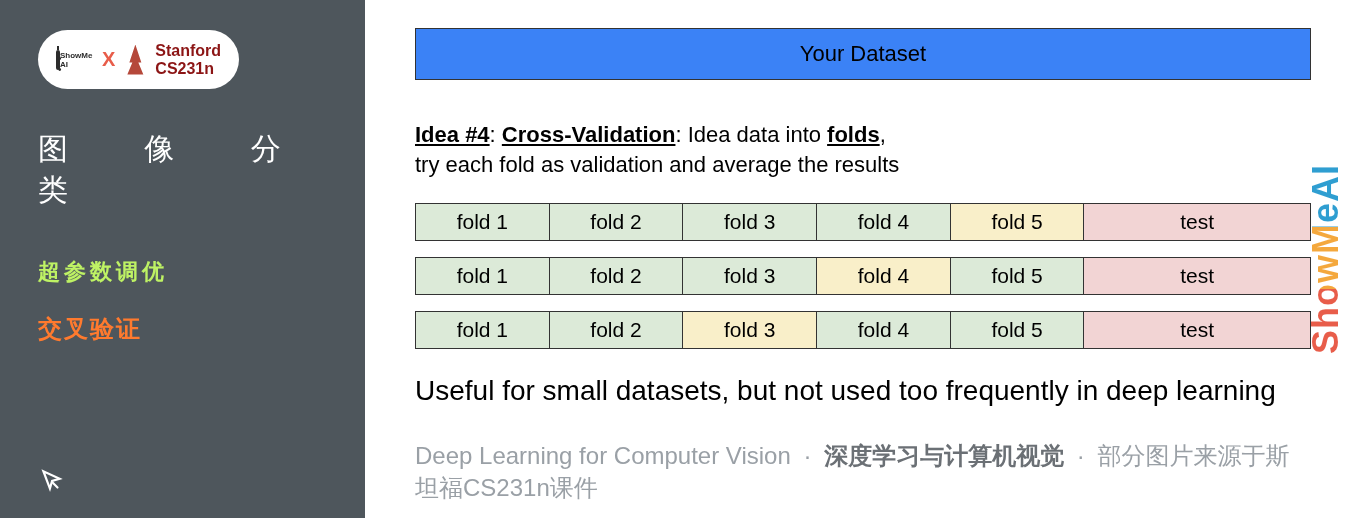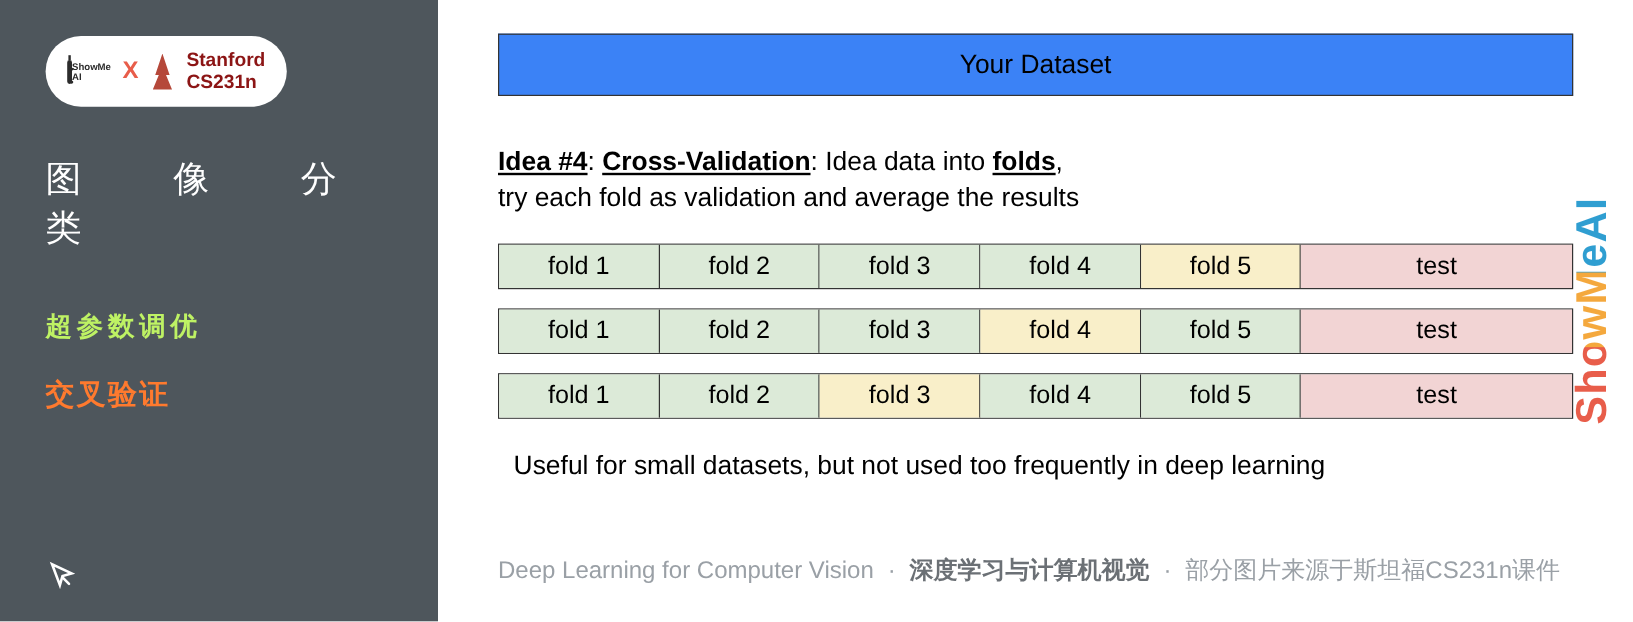--- a/index.html
+++ b/index.html
@@ -127,27 +127,27 @@
     display: flex;
     align-items: center;
     justify-content: center;
     font-size: 21px;
   }
   .fold-cell:last-child { border-right: none; }
   .test-cell { flex: 1.7 1 0; }
   .green { background: #dcead8; }
   .yellow { background: #f9efc9; }
   .pink { background: #f2d4d4; }
-  .bottom-note { font-size: 22px; margin-bottom: 18px; margin-left: 13px; }
+  .bottom-note { font-size: 28px; margin-bottom: 18px; }
   .footer {
     position: absolute;
-    bottom: 29px;
+    bottom: 14px;
     left: 50px;
     right: 50px;
-    font-size: 20px;
+    font-size: 24px;
     color: #9aa0a6;
   }
   .footer .dot { margin: 0 6px; }
   .footer .dark { color: #6b7075; font-weight: bold; }
 </style>
 </head>
 <body>
 
 <div class="sidebar">
   <div class="logo-pill">

